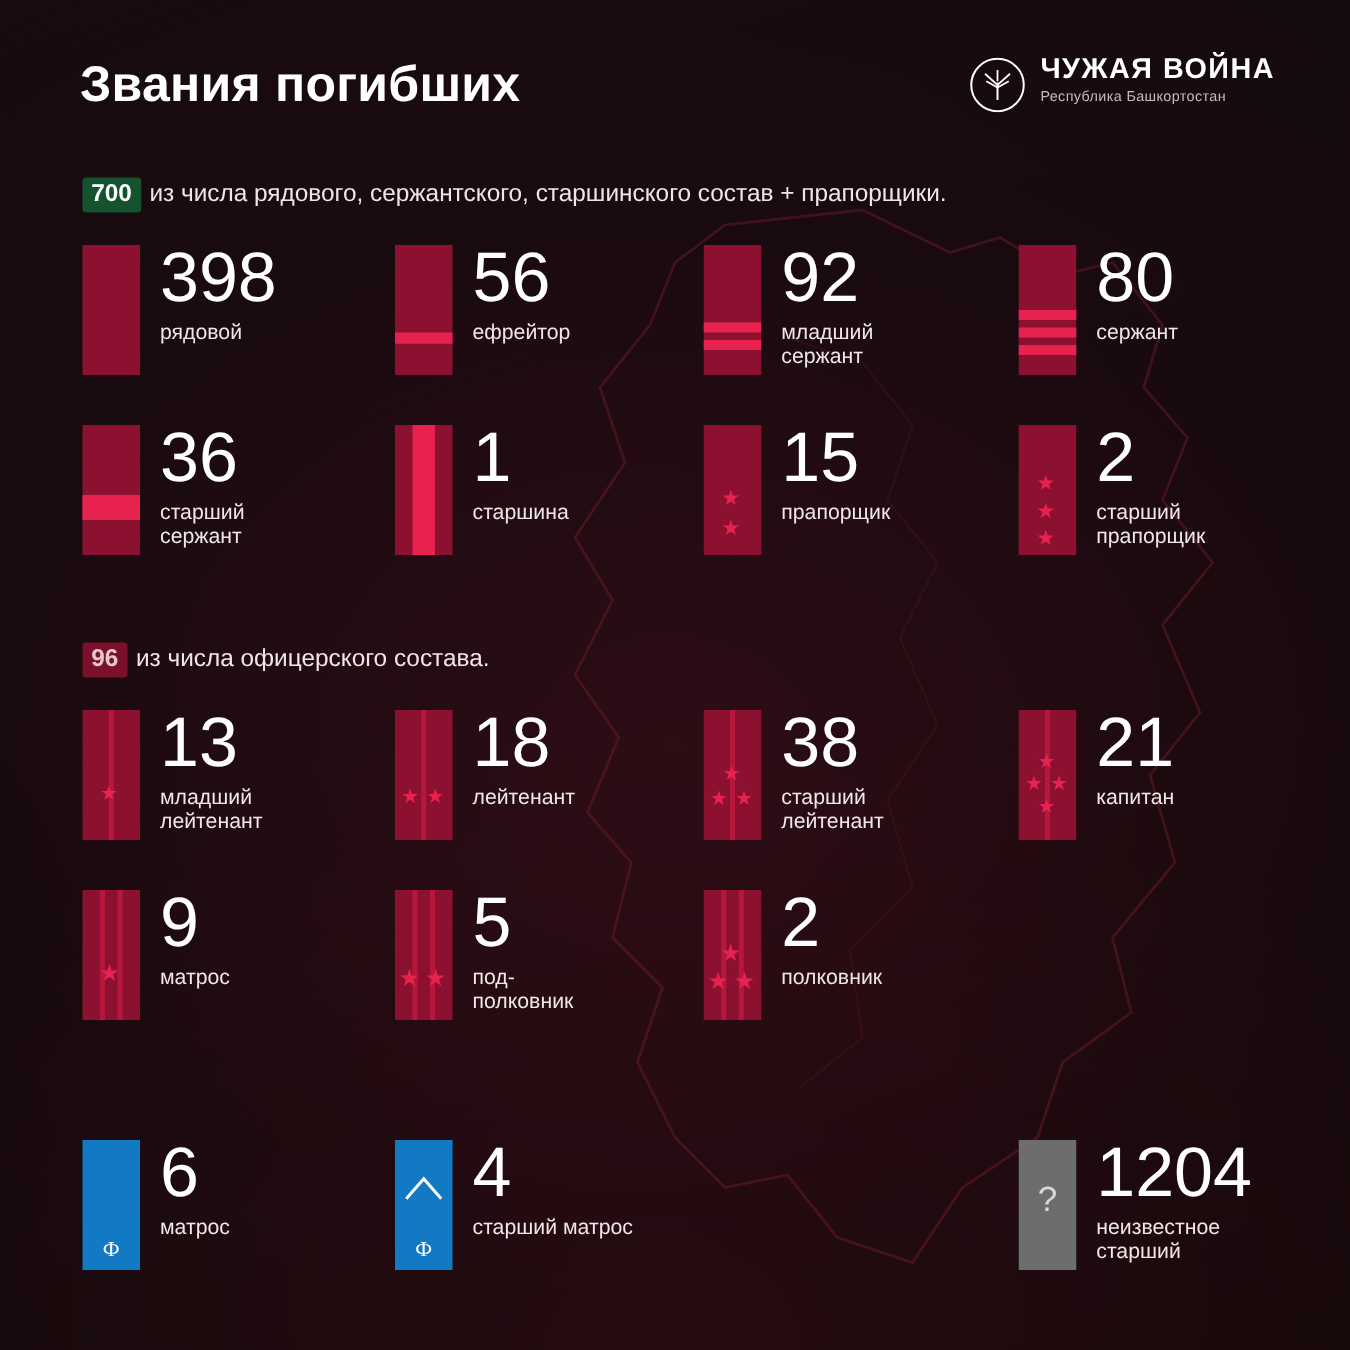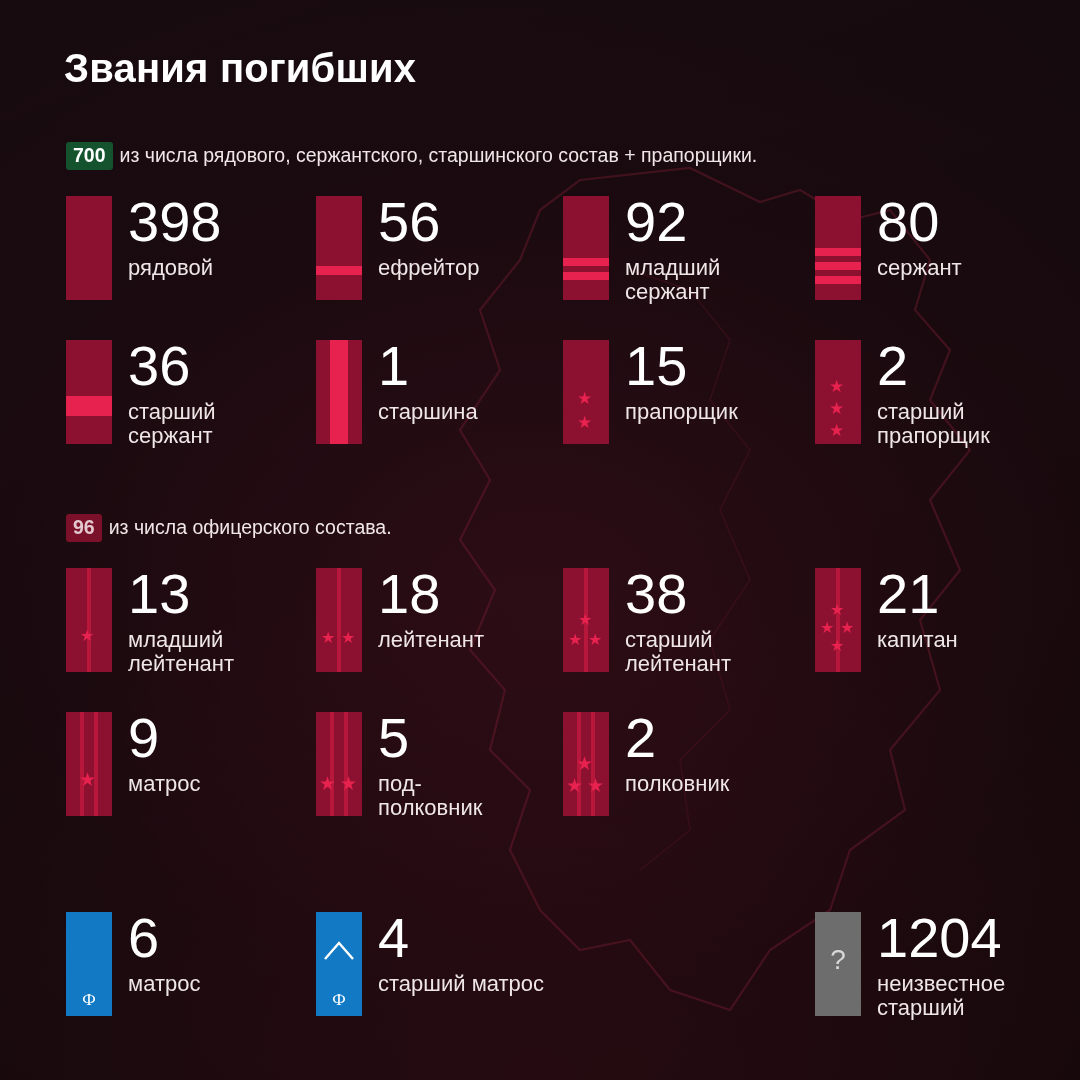--- a/index.html
+++ b/index.html
@@ -50,21 +50,21 @@
   .caption .num.dim{background:#7a1029;color:#e3c9cf;}
 
   
   .cell{position:absolute;display:flex;align-items:flex-start;}
   .patch{flex:0 0 auto;position:relative;margin-right:16px;}
   .info{display:flex;flex-direction:column;}
   .count{
     font-size:56px;line-height:0.92;font-weight:normal;color:#fff;letter-spacing:0px;
   }
   .label{
-    font-size:22px;color:#efe6e8;line-height:1.12;margin-top:8px;white-space:pre-line;
+    font-size:17px;color:#efe6e8;line-height:1.12;margin-top:8px;white-space:pre-line;
   }
 
   
   .p-sold{width:46px;height:104px;background:#8c1130;}
   .stripe{position:absolute;left:0;width:46px;background:#e8224f;}
   .p-star{position:absolute;color:#e8224f;font-size:17px;line-height:1;}
   
   .p-off{width:46px;height:104px;background:#8c1130;position:relative;overflow:hidden;}
   .gal{position:absolute;top:0;bottom:0;width:4px;background:#b8173c;}
   .off-star{position:absolute;color:#e8224f;font-size:16px;line-height:1;}
@@ -97,20 +97,37 @@
              L210 60 Z" fill="none" stroke="#6d1b2e" stroke-width="2.2" opacity="0.85"></path>
     <path d="M300 120 L360 140 L400 190 L380 250 L420 300 L390 360 L420 430 L380 490 L400 560
              L350 610 L360 680 L310 720" fill="none" stroke="#5c1626" stroke-width="1.6" opacity="0.6"></path>
   </svg>
 </div>
 
 <div class="wrap">
 
   <div class="header">
     <h1 class="title">Звания погибших</h1>
+    <div class="logo">
+      <span class="logo-mark">
+        <svg viewBox="0 0 44 44" xmlns="http://www.w3.org/2000/svg">
+          <circle cx="22" cy="22" r="21" fill="none" stroke="#ffffff" stroke-width="1.6"></circle>
+          <line x1="22" y1="20" x2="22" y2="34" stroke="#ffffff" stroke-width="1.6"></line>
+          <line x1="22" y1="22" x2="12" y2="13" stroke="#ffffff" stroke-width="1.4"></line>
+          <line x1="22" y1="22" x2="32" y2="13" stroke="#ffffff" stroke-width="1.4"></line>
+          <line x1="22" y1="24" x2="13" y2="19" stroke="#ffffff" stroke-width="1.4"></line>
+          <line x1="22" y1="24" x2="31" y2="19" stroke="#ffffff" stroke-width="1.4"></line>
+          <line x1="22" y1="19" x2="22" y2="10" stroke="#ffffff" stroke-width="1.4"></line>
+        </svg>
+      </span>
+      <span class="logo-text">
+        <span class="logo-main">ЧУЖАЯ ВОЙНА</span>
+        <span class="logo-sub">Республика Башкортостан</span>
+      </span>
+    </div>
   </div>
 
   <div class="caption" style="left:66px;top:142px;">
     <span class="num">700</span><span>из числа рядового, сержантского, старшинского состав + прапорщики.</span>
   </div>
 
   <div class="cell" style="left:66px;top:196px;">
     <div class="patch">
       <div class="p-sold"></div>
     </div>

